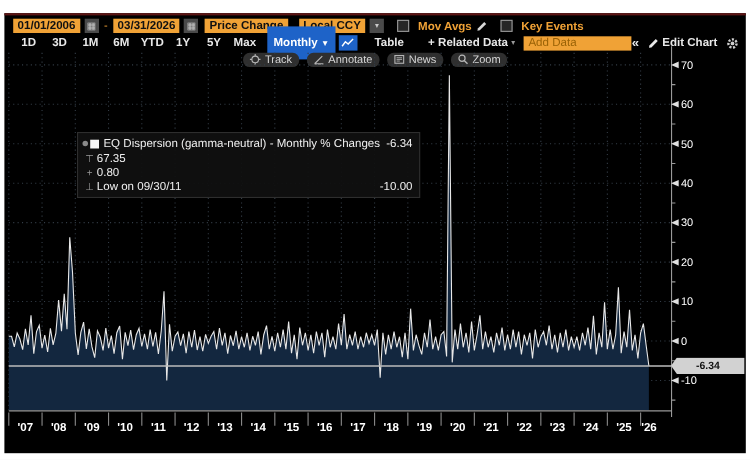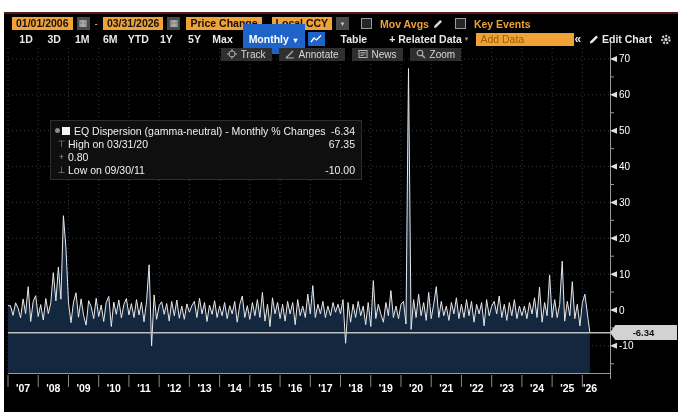--- a/index.html
+++ b/index.html
@@ -22,23 +22,23 @@
   .blue-btn{background:#1e63c8;color:#fff;font-size:10.5px;font-weight:bold;height:14px;
             line-height:14px;padding:8px 6px;white-space:nowrap;cursor:pointer;}
   .icon-btn-blue{background:#1e63c8;width:18px;height:14px;margin-left:3px;display:flex;
                  align-items:center;justify-content:center;cursor:pointer;}
   .wtxt{color:#e8e8e8;font-size:10.5px;font-weight:bold;white-space:nowrap;cursor:pointer;}
   .add-data{background:#f0a236;border:none;outline:none;width:90px;height:13px;margin-left:8px;
             font-family:"Liberation Sans",sans-serif;font-size:10.5px;color:#7c4f05;padding:0 4px;}
   .add-data::placeholder{color:#9a6206;opacity:1;}
   .tools{top:33px;left:0;width:100%;height:14px;justify-content:center;gap:7px;}
   .tool-btn{background:#2f2f2f;color:#d8d8d8;font-size:10px;height:13px;display:flex;
-            align-items:center;gap:4px;padding:0 6px;cursor:pointer;}
+            align-items:center;gap:4px;padding:0 6px;cursor:pointer;border-radius:6px;}
   
-  .legend{position:absolute;left:46px;top:106px;width:312px;background:rgba(16,16,16,0.93);
+  .legend{position:absolute;left:66px;top:106px;width:312px;background:rgba(16,16,16,0.93);
           border:1px solid #2e2e2e;padding:3px 6px 3px 4px;box-sizing:border-box;z-index:3;}
   .lg-row{display:flex;align-items:center;height:13px;font-size:10.5px;color:#f0f0f0;}
   .lg-ico{width:13px;text-align:center;color:#9a9a9a;font-size:9px;flex:none;}
   .lg-dot{width:5px;height:5px;border-radius:50%;background:#8a8a8a;margin-right:2px;flex:none;}
   .lg-sq{width:8px;height:8px;background:#f5f5f5;margin-right:4px;flex:none;}
   .lg-label{flex:1;white-space:nowrap;overflow:hidden;}
   .lg-val{text-align:right;white-space:nowrap;}
   
   svg.chart{position:absolute;left:0;top:0;z-index:1;}
   .badge{position:absolute;left:606px;top:311px;width:67px;height:15px;background:#d2d2d2;
@@ -253,21 +253,20 @@
 
     <div class="legend">
       <div class="lg-row">
         <span class="lg-dot"></span>
         <span class="lg-sq"></span>
         <span class="lg-label">EQ Dispersion (gamma-neutral) - Monthly % Changes</span>
         <span class="lg-val">-6.34</span>
       </div>
       <div class="lg-row">
         <span class="lg-ico">⊤</span>
-        <span class="lg-label">High on 03/31/20</span>
         <span class="lg-val">67.35</span>
       </div>
       <div class="lg-row">
         <span class="lg-ico">+</span>
         <span class="lg-val">0.80</span>
       </div>
       <div class="lg-row">
         <span class="lg-ico">⊥</span>
         <span class="lg-label">Low on 09/30/11</span>
         <span class="lg-val">-10.00</span>

